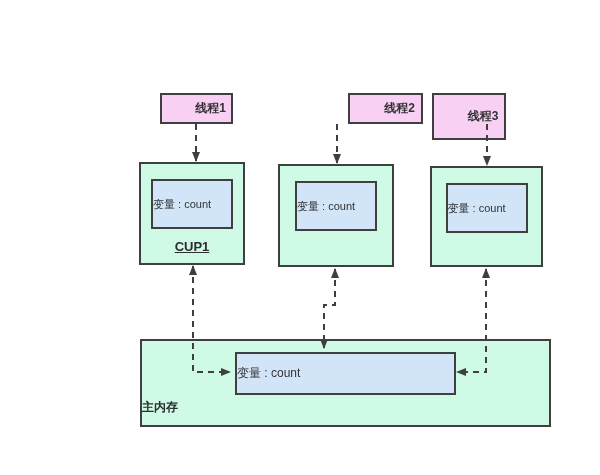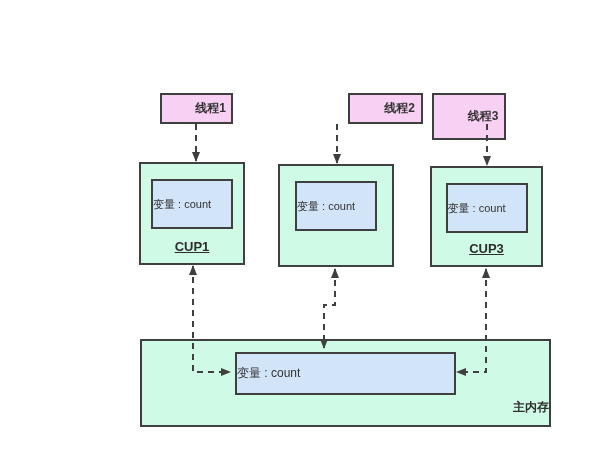--- a/index.html
+++ b/index.html
@@ -43,21 +43,21 @@
     text-align:center;font-size:13px;font-weight:bold;color:#2d2d2d;text-decoration:underline;
   }
   .memory-box{
     background:var(--memory-fill,#cffae5);
   }
   .memory-var{
     left:93px;top:11px;width:221px;height:43px;
   }
   .memory-label{
     position:absolute;bottom:9px;left:0;width:100%;
-    text-align:right;font-size:12px;font-weight:bold;color:#2d2d2d;
+    text-align:left;font-size:12px;font-weight:bold;color:#2d2d2d;
   }
   .connector-layer{
     position:absolute;left:0;top:0;width:600px;height:475px;
     pointer-events:none;
   }
   .connector{
     fill:none;
     stroke:var(--arrow-color,#3f3f3f);
     stroke-width:2;
     stroke-dasharray:6 5;
@@ -87,21 +87,20 @@
   </div>
   <div class="box cpu-box" style="left:278px;top:164px;width:116px;height:103px;">
     <div class="var-box cpu-var">
       <span>变量 : count</span>
     </div>
   </div>
   <div class="box cpu-box" style="left:430px;top:166px;width:113px;height:101px;">
     <div class="var-box cpu-var">
       <span>变量 : count</span>
     </div>
-    <div class="cpu-label">CUP3</div>
   </div>
 
   <div class="box memory-box" style="left:140px;top:339px;width:411px;height:88px;">
     <div class="var-box memory-var">
       <span>变量 : count</span>
     </div>
     <div class="memory-label">主内存</div>
   </div>
 
   <svg class="connector-layer" viewBox="0 0 600 475">

